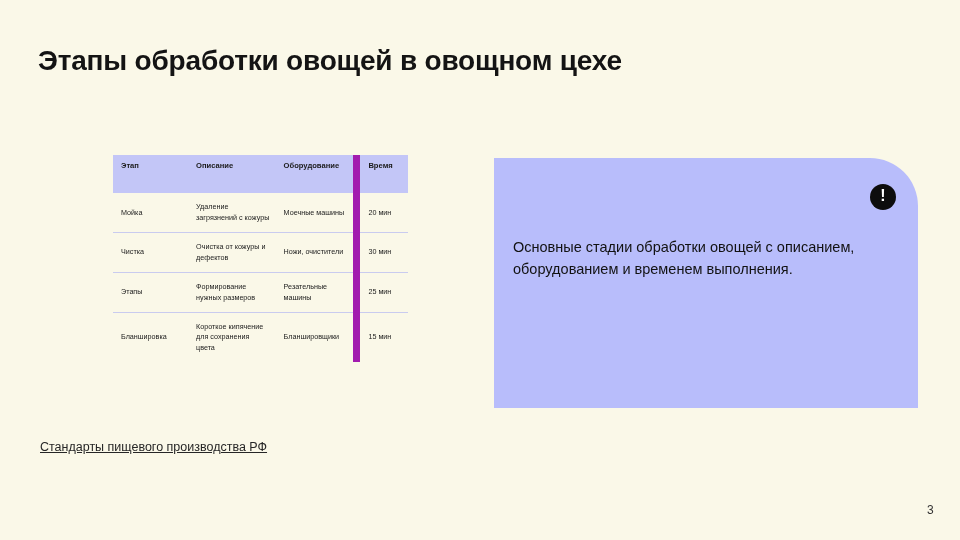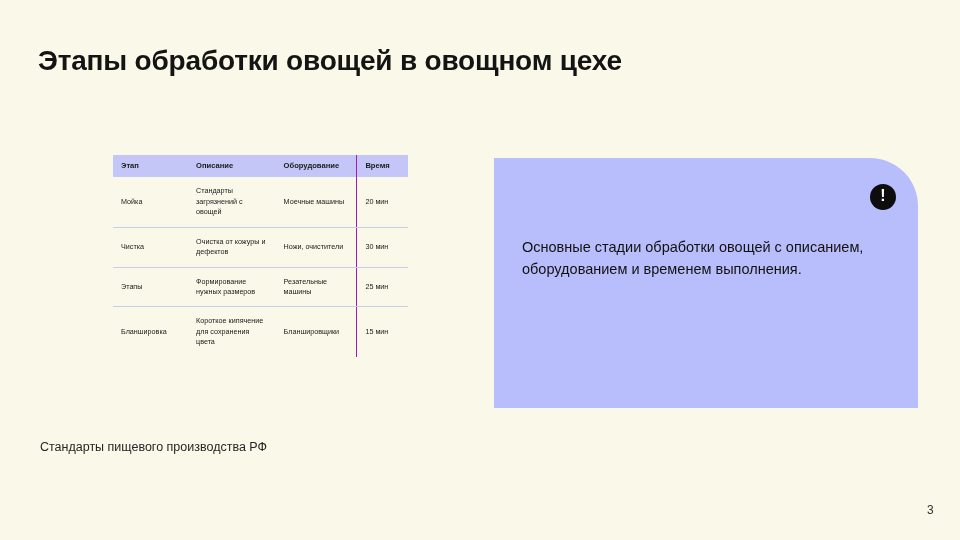--- a/index.html
+++ b/index.html
@@ -47,28 +47,28 @@
     width: 295px;
     table-layout: fixed;
     font-size: 7.2px;
     color: #1b1b1b;
   }
   table.proc-table th {
     background: #c3c6f7;
     font-size: 7.6px;
     font-weight: bold;
     text-align: left;
-    padding: 7px 6px 7px 8px;
+    padding: 7px 6px 23px 8px;
     color: #1b1b1b;
     vertical-align: middle;
     line-height: 1.1;
   }
   table.proc-table th.col-time,
   table.proc-table td.col-time {
-    border-left: 1px solid #a21caf;
+    border-left: 7px solid #a21caf;
   }
   table.proc-table td {
     padding: 9px 6px 9px 8px;
     vertical-align: middle;
     border-bottom: 1px solid #c9cbef;
     line-height: 1.45;
   }
   table.proc-table tbody tr:last-child td {
     border-bottom: none;
   }
@@ -101,39 +101,40 @@
   }
   .callout-badge span {
     color: #ffffff;
     font-size: 16px;
     font-weight: bold;
     line-height: 1;
     transform: translateY(-1px);
   }
   .callout-body {
     position: absolute;
-    left: 28px;
+    left: 19px;
     top: 78px;
     right: 30px;
   }
   .callout-para {
     font-size: 14.5px;
     line-height: 1.55;
     color: #121212;
     margin: 0 0 22px 0;
   }
   .callout-para:last-child { margin-bottom: 0; }
 
   
   .source-note {
     position: absolute;
     left: 40px;
     top: 440px;
     font-size: 12.5px;
     color: #262626;
+    text-decoration: underline;
   }
   .page-number {
     position: absolute;
     left: 927px;
     top: 503px;
     font-size: 12px;
     color: #333333;
   }
 </style>
 </head>
@@ -155,21 +156,21 @@
         <tr>
           <th>Этап</th>
           <th>Описание</th>
           <th>Оборудование</th>
           <th class="col-time">Время</th>
         </tr>
       </thead>
       <tbody>
         <tr>
           <td>Мойка</td>
-          <td>Стандарты загрязнений с овощей</td>
+          <td>Удаление загрязнений с кожуры</td>
           <td>Моечные машины</td>
           <td class="col-time">20 мин</td>
         </tr>
         <tr>
           <td>Чистка</td>
           <td>Очистка от кожуры и дефектов</td>
           <td>Ножи, очистители</td>
           <td class="col-time">30 мин</td>
         </tr>
         <tr>

